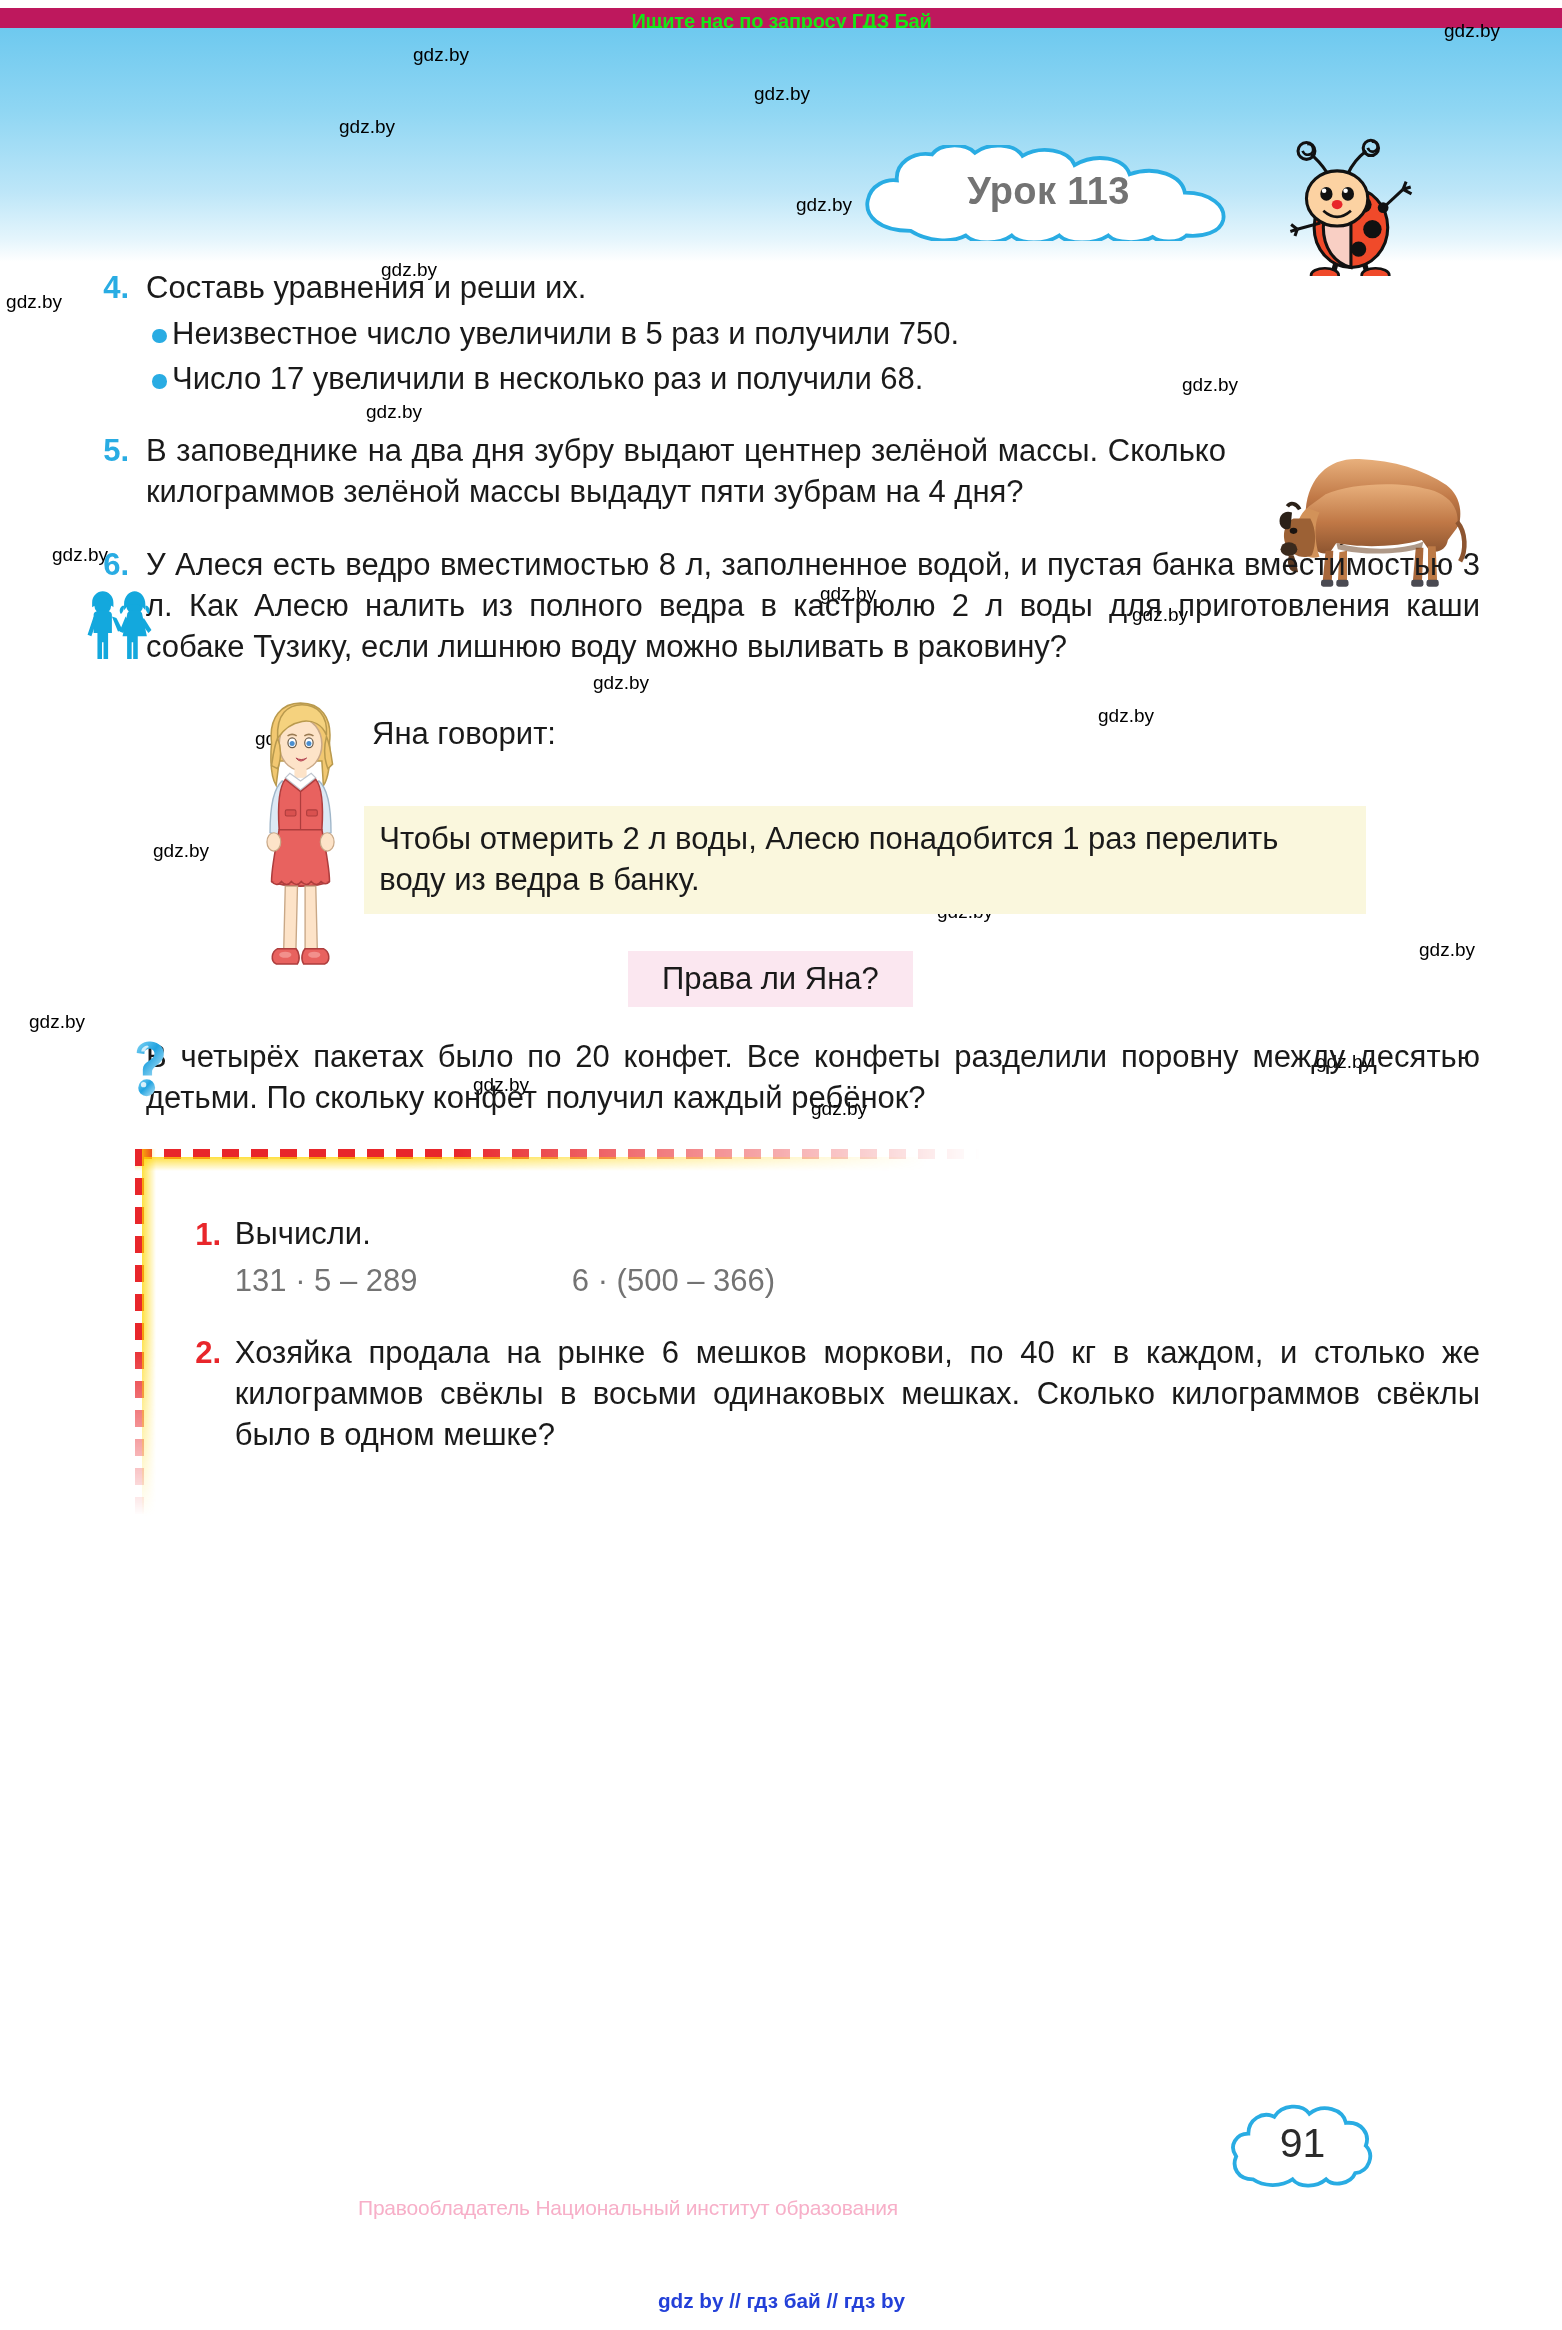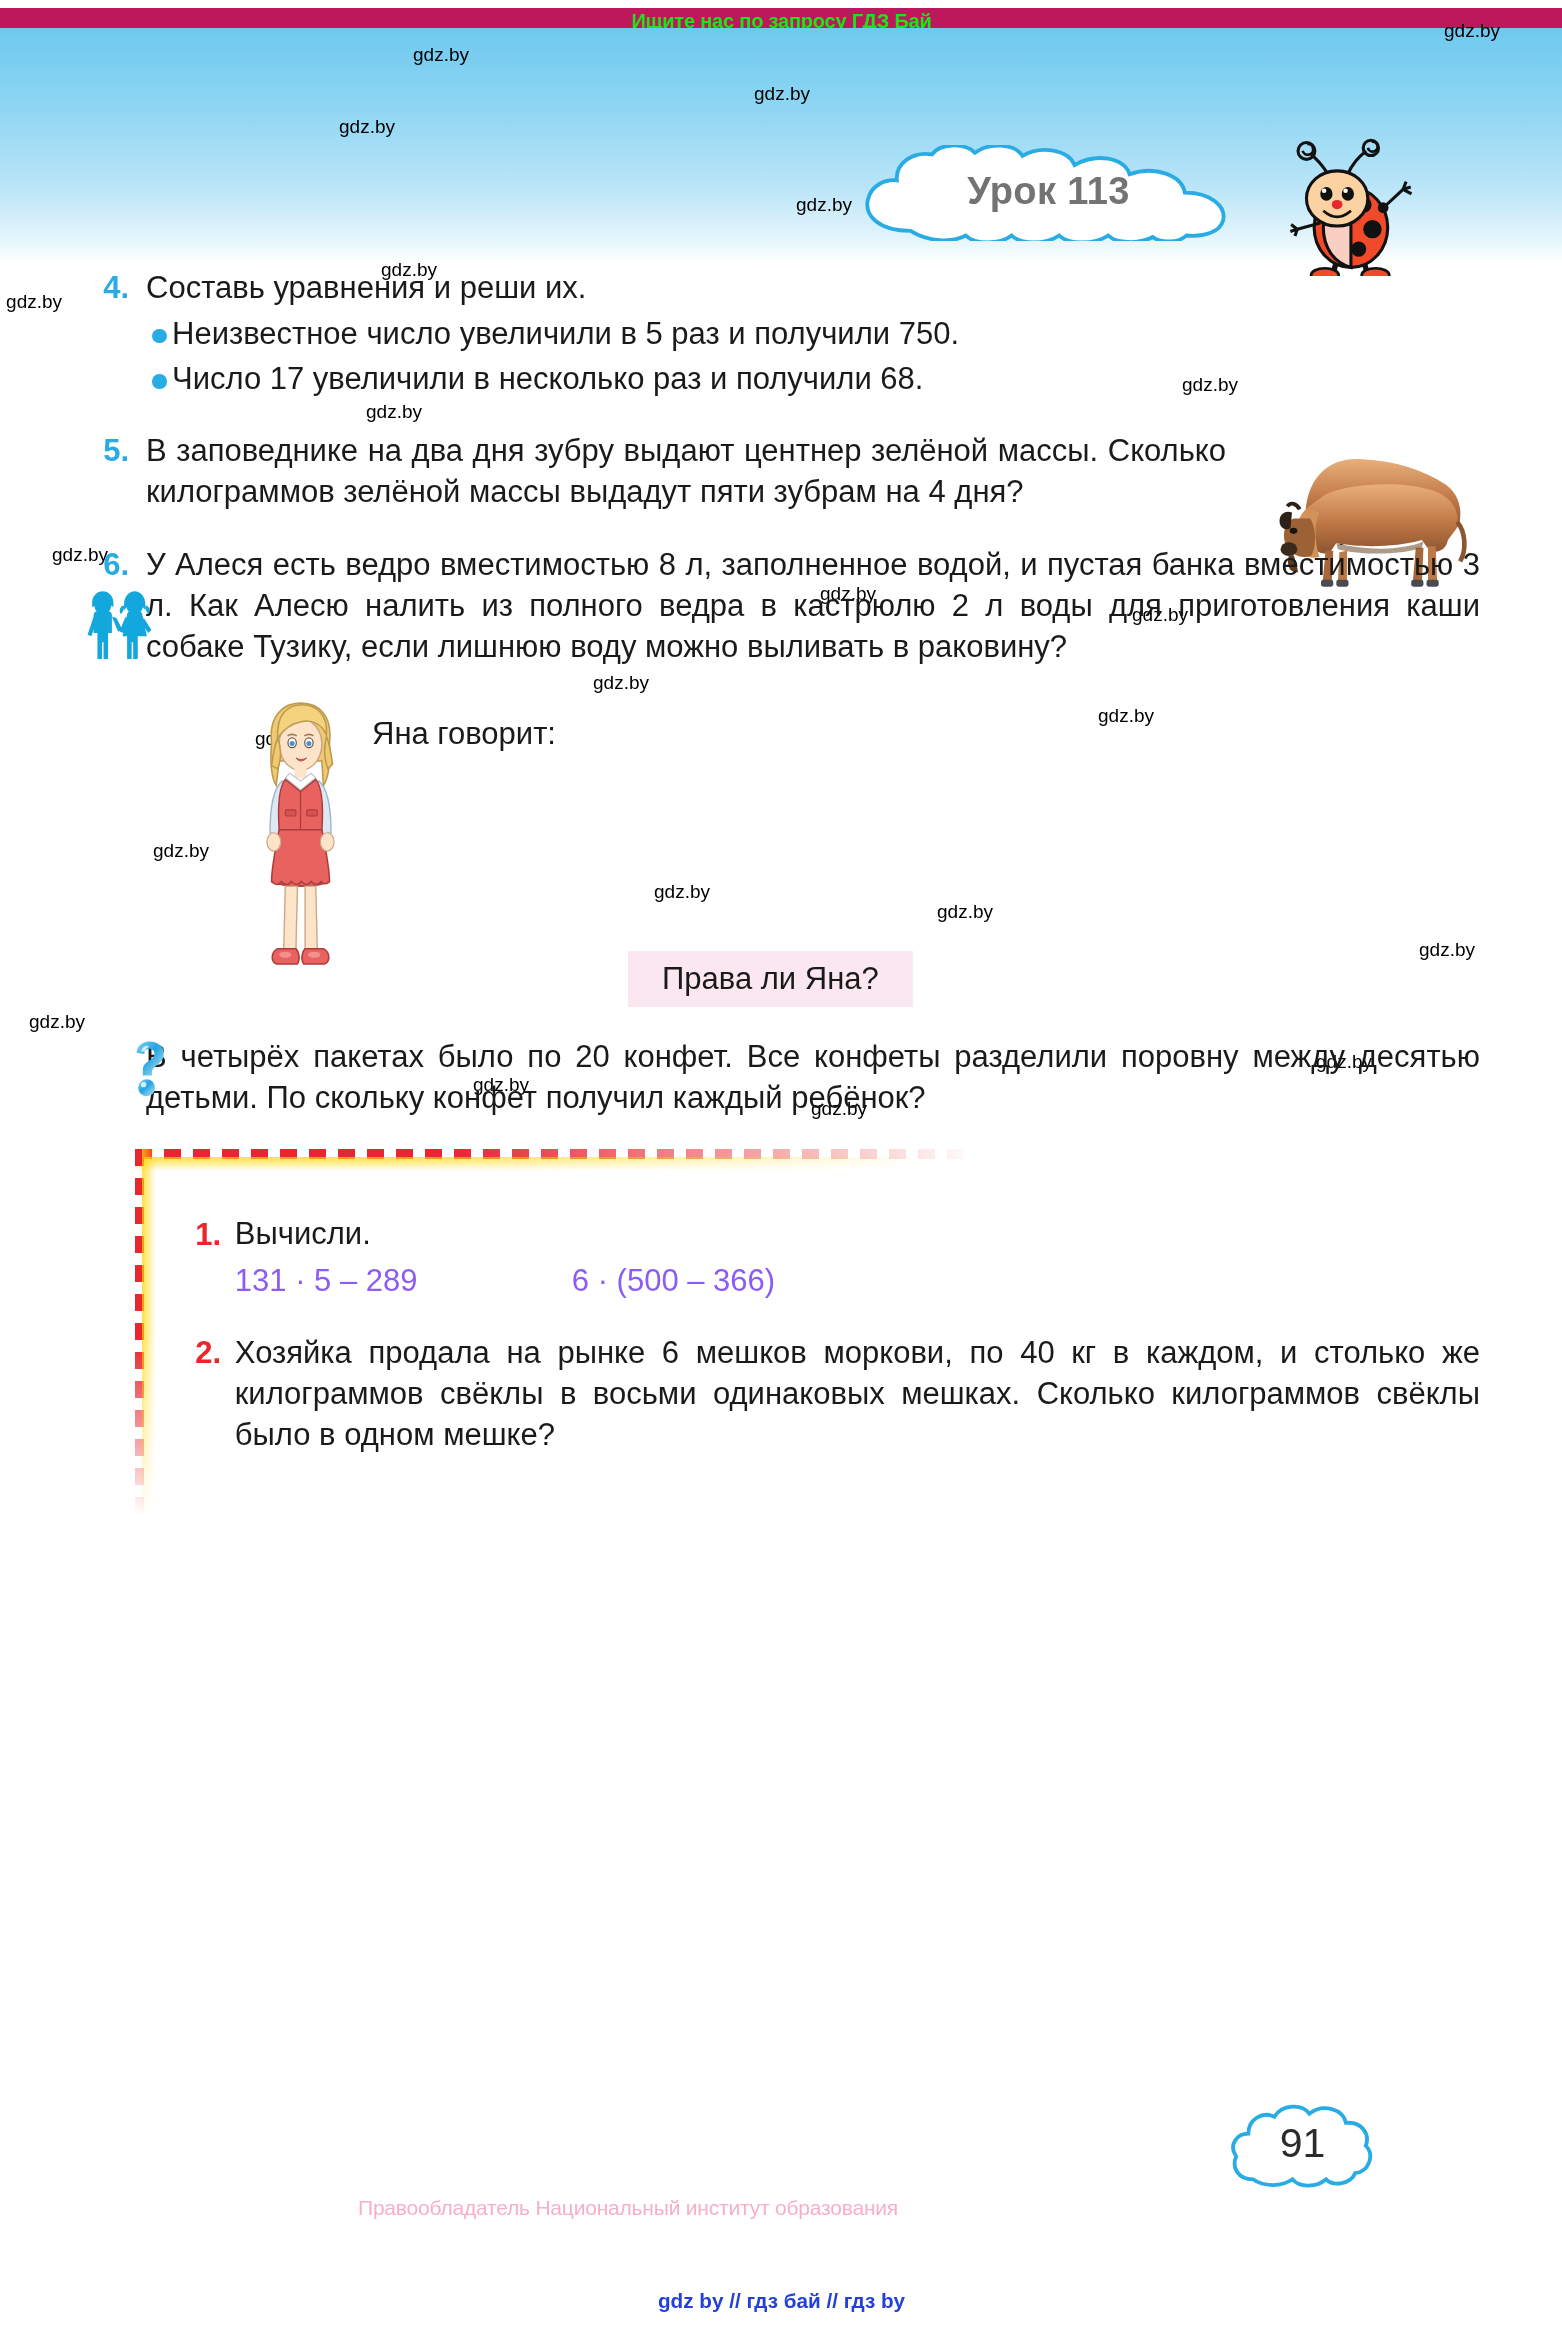--- a/index.html
+++ b/index.html
@@ -268,21 +268,21 @@
     flex: 0 0 44px;
     text-align: right;
     padding-top: 2.3px;
   }
   .hw-body { flex: 1 1 auto; padding-left: 13.8px; }
 
   .calc-row {
     display: flex;
     margin-top: 7.7px;
     font-size: 31px;
-    color: #8b5cf6;
+    color: #737373;
   }
   .calc-row .c1 { width: 337px; }
 
   
   .page-cloud {
     position: absolute;
     left: 1230px;
     top: 2100px;
     width: 145px;
     height: 90px;
@@ -559,20 +559,23 @@
 
           <path d="M52 332 C44 336 42 348 50 352 L78 352 C82 346 80 336 76 332 Z" fill="#e8625f" stroke="#ad3d3d" stroke-width="2"></path>
           <path d="M88 332 C84 336 82 346 86 352 L114 352 C122 348 120 336 112 332 Z" fill="#e8625f" stroke="#ad3d3d" stroke-width="2"></path>
           <ellipse cx="62" cy="340" rx="8" ry="4" fill="#f2908c"></ellipse>
           <ellipse cx="100" cy="340" rx="8" ry="4" fill="#f2908c"></ellipse>
         </svg>
       </div>
 
       <div class="yana-says">Яна говорит:</div>
 
+      <div class="speech-box">
+        <span>Чтобы отмерить 2 л воды, Алесю понадобится 1 раз перелить воду из ведра в банку.</span>
+      </div>
 
       <div class="ask-box">
         <span>Права ли Яна?</span>
       </div>
     </div>
 
     <div class="ex" style="padding-left:83px; margin-top:12.2px; position:relative;">
       <div class="ex-num" style="visibility:hidden;">•</div>
       <div class="ex-body" style="padding-left:17px; padding-right:83px;">
         <div class="txt just">В четырёх пакетах было по 20 конфет. Все конфеты разделили поровну между десятью детьми. По скольку конфет получил каждый ребёнок?</div>

